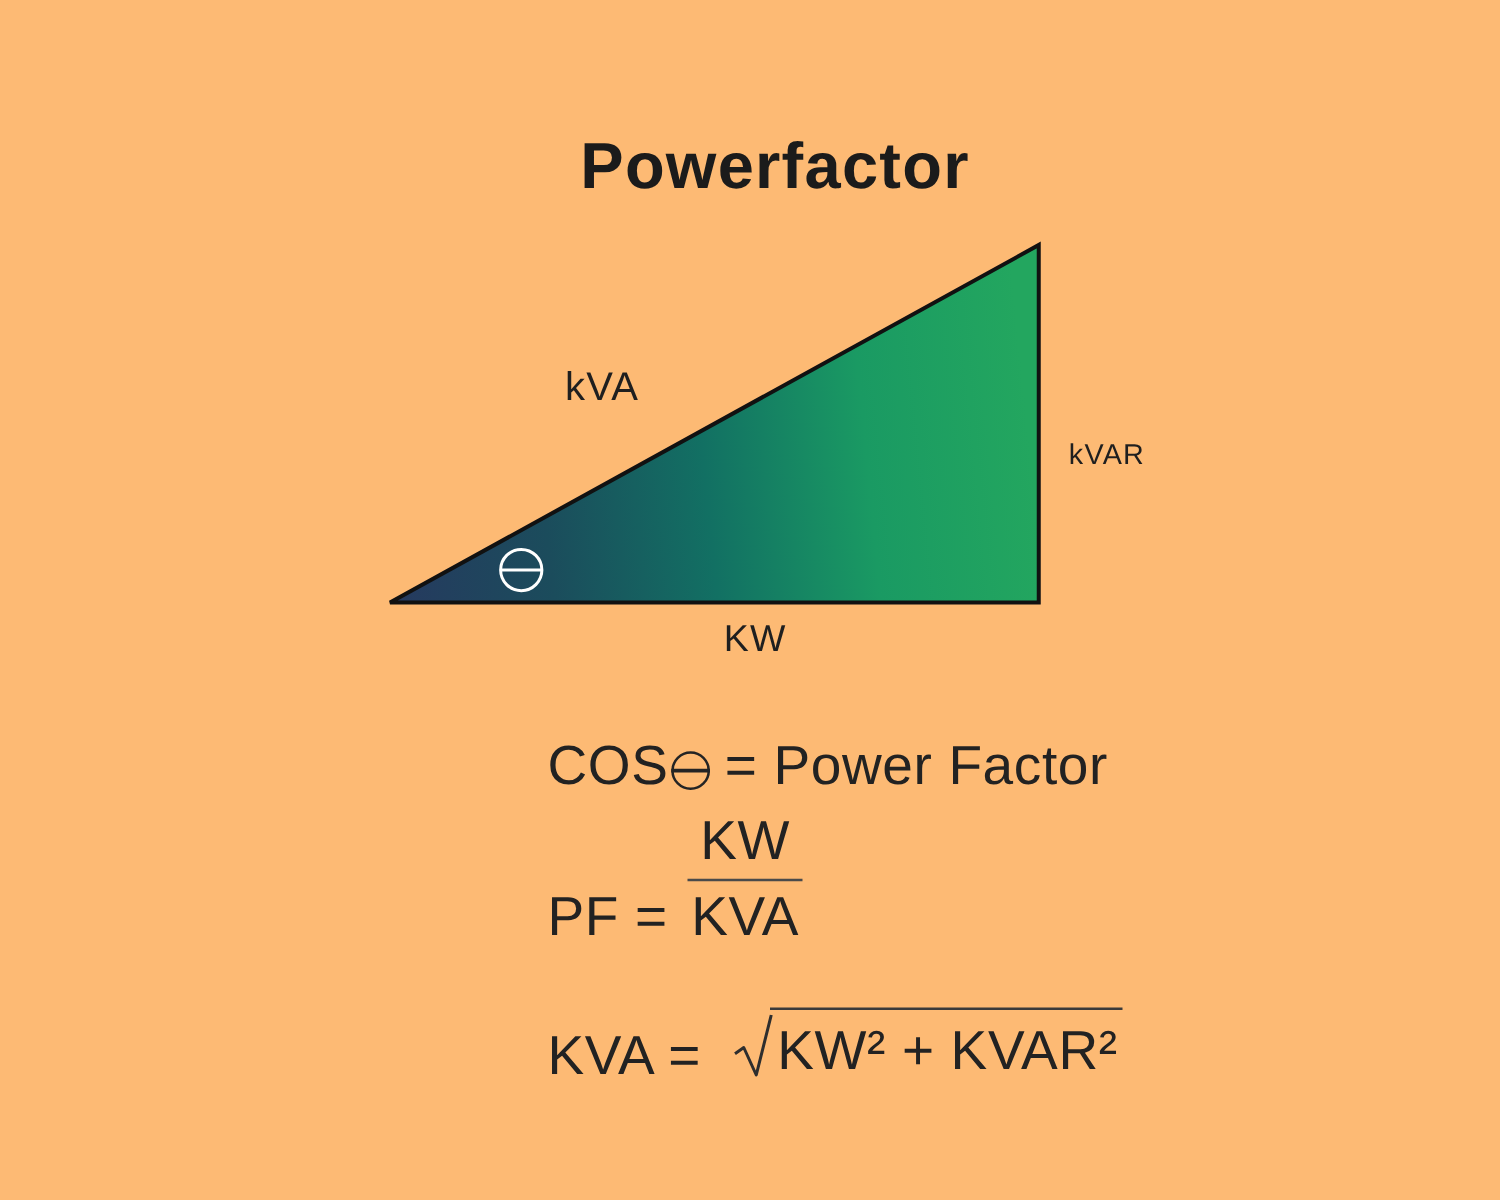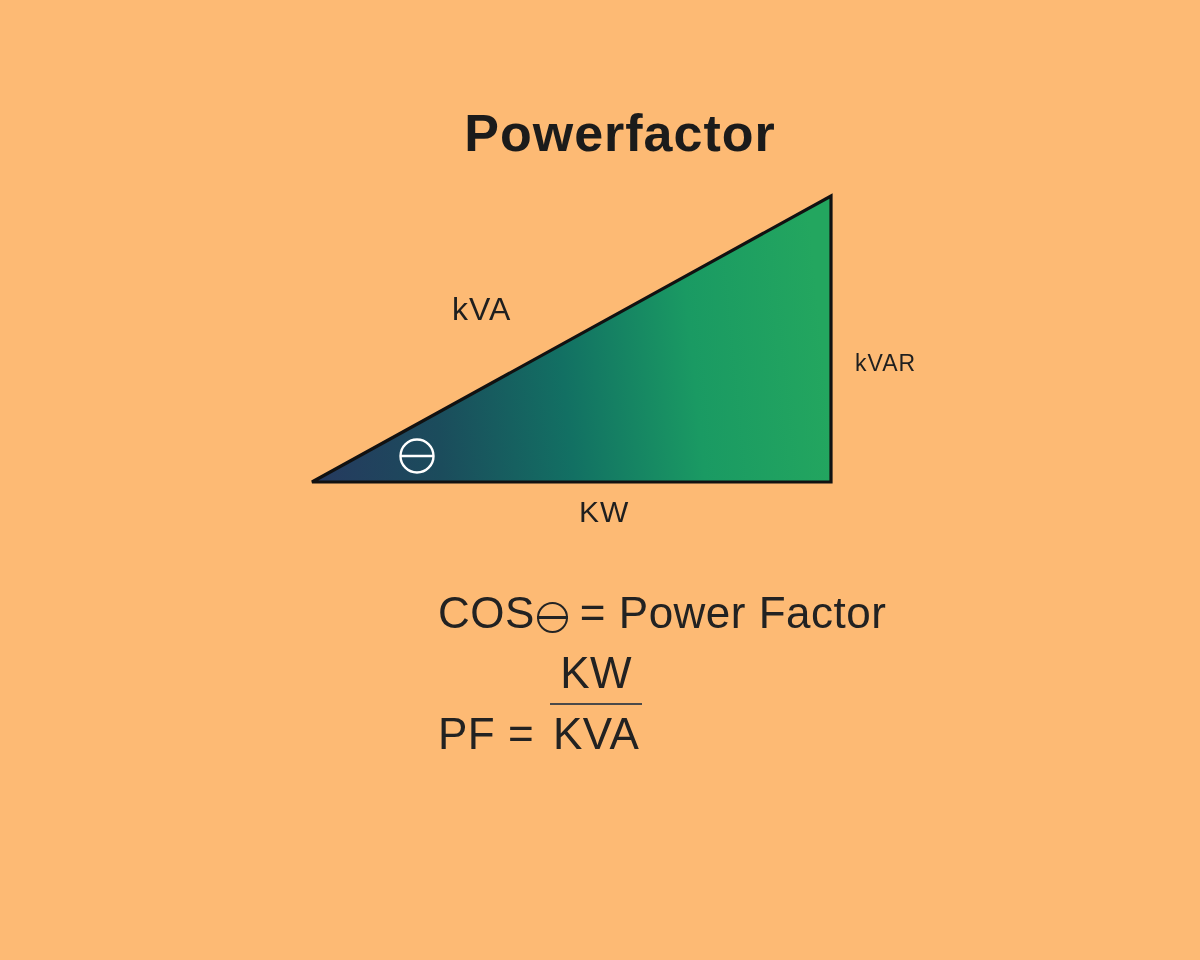--- a/index.html
+++ b/index.html
@@ -143,14 +143,21 @@
 
   <div class="formula f-line2">
     <span>PF =</span>
     <span class="fraction">
       <span class="numerator">KW</span>
       <span class="denominator">KVA</span>
     </span>
   </div>
 
 
+  <div class="formula f-line4">
+    <span class="sqrt-lhs">KVA =</span>
+    <svg class="radical-svg" width="32" height="54" viewBox="0 0 32 54">
+      <path d="M1 33 L8 28 L18 50 L30 2" fill="none" stroke="#2e2e2e" stroke-width="2.4" stroke-linejoin="round"></path>
+    </svg>
+    <span class="radicand">KW² + KVAR²</span>
+  </div>
 
 </div>
 
 </body></html>

